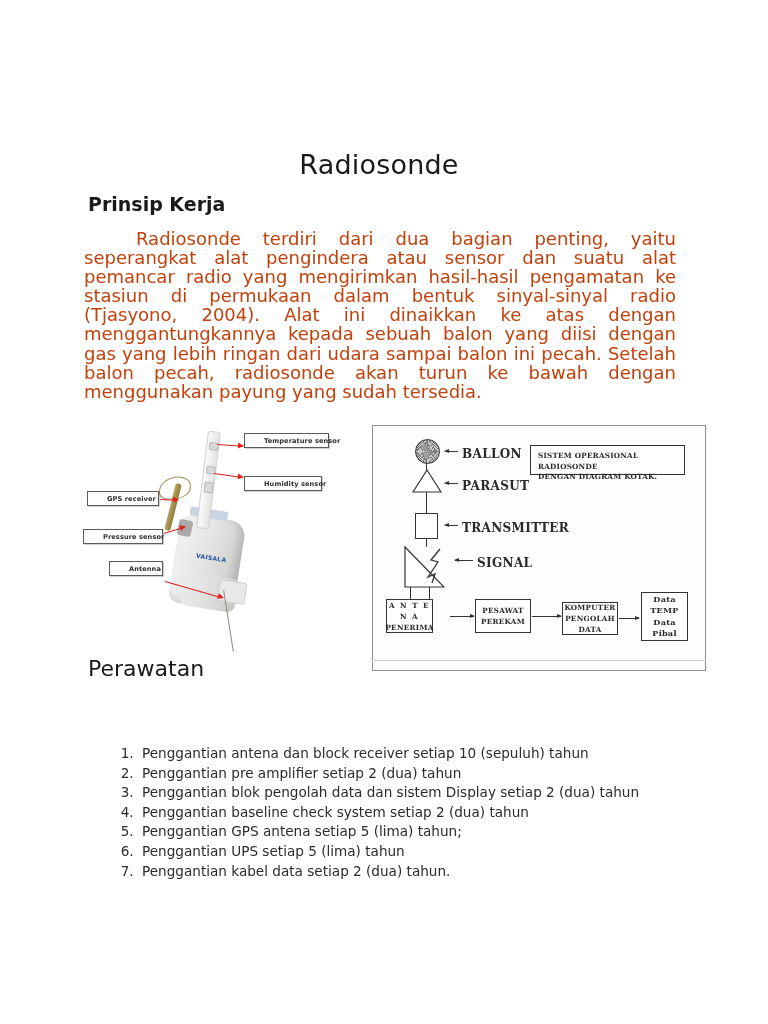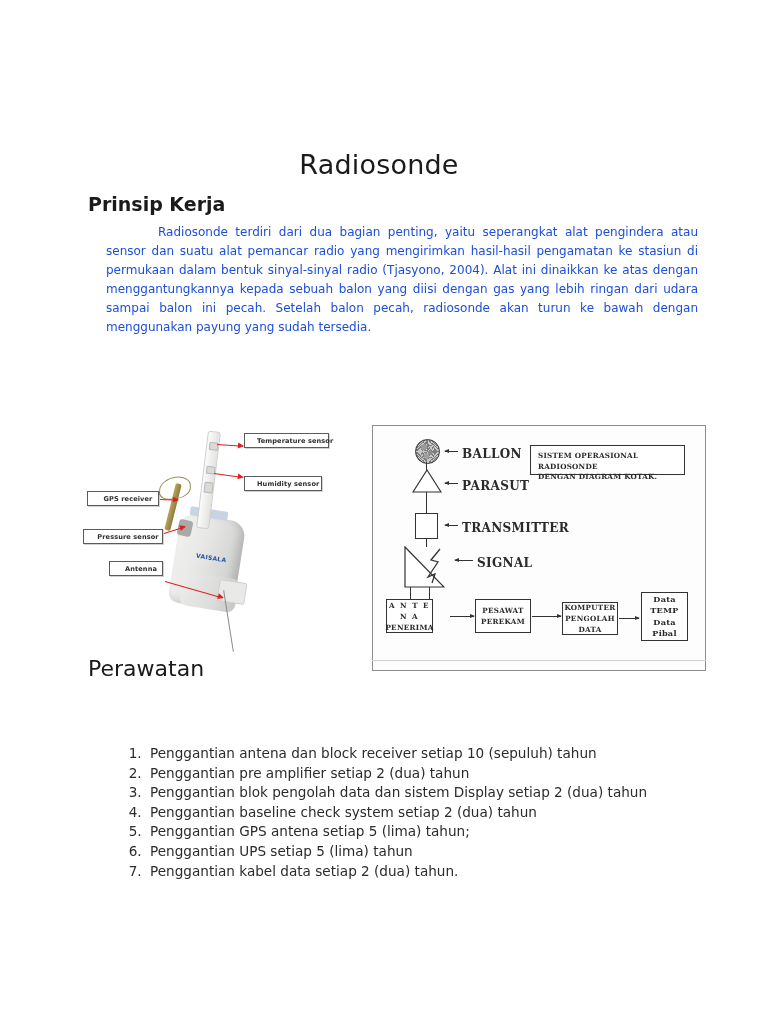--- a/index.html
+++ b/index.html
@@ -43,42 +43,42 @@
     color: #1a1a1a;
   }
   .h2.principle { top: 177px; }
   .h2.maintenance {
     top: 638px;
     font-weight: 400;
     font-size: 22px;
   }
   .para {
     position: absolute;
-    left: 106px;
+    left: 84px;
     width: 592px;
-    font-size: 12px;
+    font-size: 18px;
     line-height: 19.1px;
     text-align: justify;
     text-indent: 52px;
-    color: #1d4ed8;
+    color: #c2410c;
   }
   .para.p1 { top: 211px; }
   .para.p2 { top: 348px; }
 
   .sub-lead {
     position: absolute;
     left: 88px;
     top: 718px;
     font-size: 13.4px;
     color: #2b2b2b;
   }
 
   ol.maint {
     position: absolute;
-    left: 112px;
+    left: 104px;
     top: 744px;
     width: 560px;
     margin: 0;
     padding-left: 34px;
     font-size: 13.6px;
     line-height: 19.6px;
     color: #2b2b2b;
   }
   ol.maint li { padding-left: 4px; margin: 0; }
 
@@ -193,21 +193,21 @@
 
   .lbl {
     position: absolute;
     box-sizing: border-box;
     border: 1px solid #5b5b5b;
     background: #fff;
     font-size: 6.6px;
     font-weight: 700;
     color: #2e2e2e;
     text-align: center;
-    padding: 3px 2px 2px 12px;
+    padding: 3px 2px 2px 19px;
     letter-spacing: .1px;
     white-space: nowrap;
     box-shadow: 1px 1px 0 rgba(0,0,0,.18);
   }
   .leader {
     position: absolute;
     height: 1.3px;
     background: #e02020;
     transform-origin: left center;
   }

